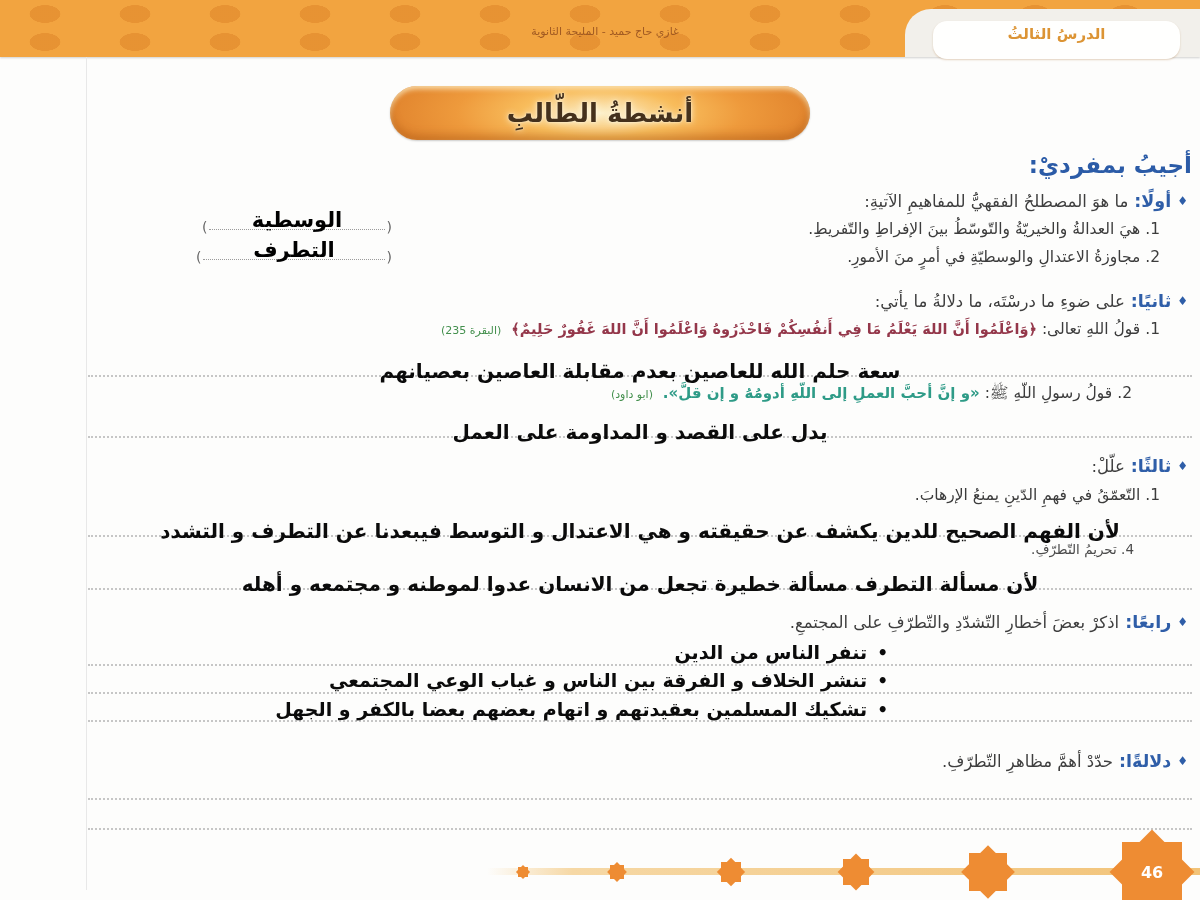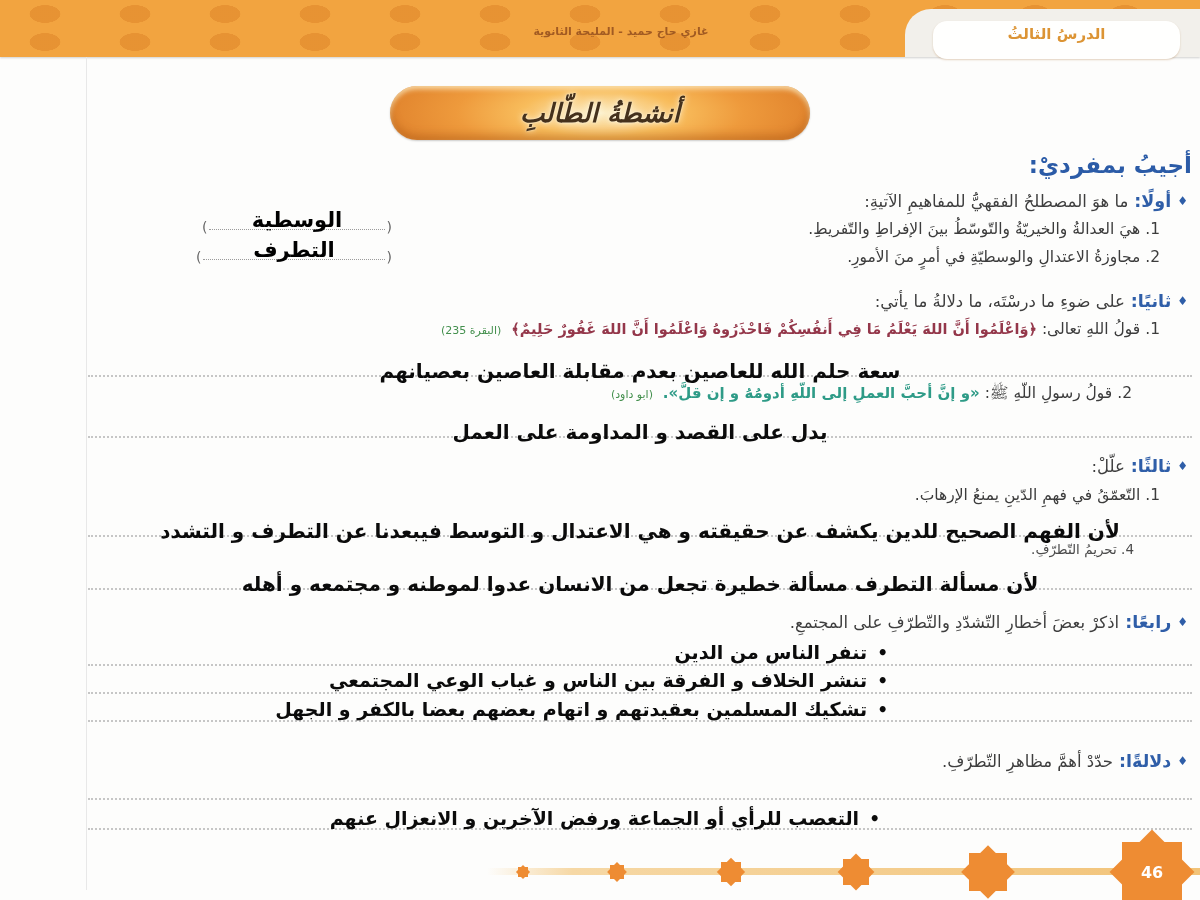--- a/index.html
+++ b/index.html
@@ -3,32 +3,32 @@
 <meta charset="utf-8">
 <style>
   html,body{margin:0;padding:0;background:#ffffff;}
   .page{position:relative;width:1200px;height:900px;overflow:hidden;background:#FDFDFC;
         direction:rtl;font-family:"DejaVu Sans",sans-serif;}
 
   
   .header{position:absolute;top:0;left:0;width:1200px;height:57px;background-color:#F2A440;
           background-image:radial-gradient(ellipse 26px 15px at 45px 14px, rgba(219,129,38,.5) 0 58%, rgba(219,129,38,0) 60%);
           background-size:90px 28px;box-shadow:0 1px 2px rgba(0,0,0,.18);}
-  .header-note{position:absolute;top:25px;left:436px;width:370px;text-align:center;
-               font-size:11px;font-weight:bold;color:#A15A22;}
+  .header-note{position:absolute;top:25px;left:420px;width:370px;text-align:center;
+               font-size:11px;font-weight:normal;color:#A15A22;}
   .lesson-tab{position:absolute;top:9px;right:0;width:295px;height:48px;background:#F2F0EB;
               border-top-left-radius:26px;}
   .lesson-pill{position:absolute;top:12px;right:20px;left:28px;height:38px;border-radius:14px;
                background:#FFFFFE;color:#DC9434;font-weight:bold;font-size:15px;text-align:center;
                line-height:27px;box-shadow:0 1px 2px rgba(160,90,20,.25);}
 
   
   .banner{position:absolute;top:86px;right:390px;width:420px;height:54px;border-radius:27px;
           background:radial-gradient(ellipse 55% 130% at 50% 50%, #FCF1CD 0%, #F8BC5B 34%, #EE9A3C 62%, #DE7F2A 100%);
-          box-shadow:inset 0 -5px 9px rgba(150,70,10,.35), inset 0 3px 5px rgba(255,236,190,.85), 0 1px 2px rgba(0,0,0,.2);font-style:italic;}
+          box-shadow:inset 0 -5px 9px rgba(150,70,10,.35), inset 0 3px 5px rgba(255,236,190,.85), 0 1px 2px rgba(0,0,0,.2);}
   .banner-text{line-height:54px;text-align:center;font-size:26px;font-weight:bold;color:#45311C;
                text-shadow:0 0 7px rgba(255,250,230,.95),0 0 2px rgba(255,250,230,.9);}
 
   
   .main-heading{position:absolute;top:152px;right:8px;font-size:23px;font-weight:bold;color:#2B5BA7;}
   .sec-head{position:absolute;font-size:16.5px;color:#3E3E3E;white-space:nowrap;}
   .diamond{color:#2F5EA8;font-size:12px;margin-left:6px;vertical-align:2px;}
   .sec-label{color:#2F5EA8;font-weight:bold;font-size:17.5px;margin-left:6px;}
   .q{position:absolute;font-size:15.5px;color:#3C3C3C;white-space:nowrap;}
   .q-small{font-size:13.5px;color:#4A4A4A;}
@@ -150,23 +150,20 @@
   </div>
   <div class="bullet-row" style="top:669px;right:312px;">
     <span class="bullet">•</span><span>تنشر الخلاف و الفرقة بين الناس و غياب الوعي المجتمعي</span>
   </div>
 
   <div class="sec-head" style="top:751px;right:12px;">
     <span class="diamond">♦</span><span class="sec-label">دلالةًا:</span><span>حدّدْ أهمَّ مظاهرِ التّطرّفِ.</span>
   </div>
   <div class="ansline" style="top:798px;"></div>
   <div class="ansline" style="top:828px;"></div>
-  <div class="bullet-row" style="top:807px;right:320px;">
-    <span class="bullet">•</span><span>التعصب للرأي أو الجماعة ورفض الآخرين و الانعزال عنهم</span>
-  </div>
 
   <div class="footer-line"></div>
   <div class="burst b1"></div>
   <div class="burst b2"></div>
   <div class="burst b3"></div>
   <div class="burst b4"></div>
   <div class="burst b5"></div>
   <div class="burst b6">
     <span class="page-num">46</span>
   </div>

